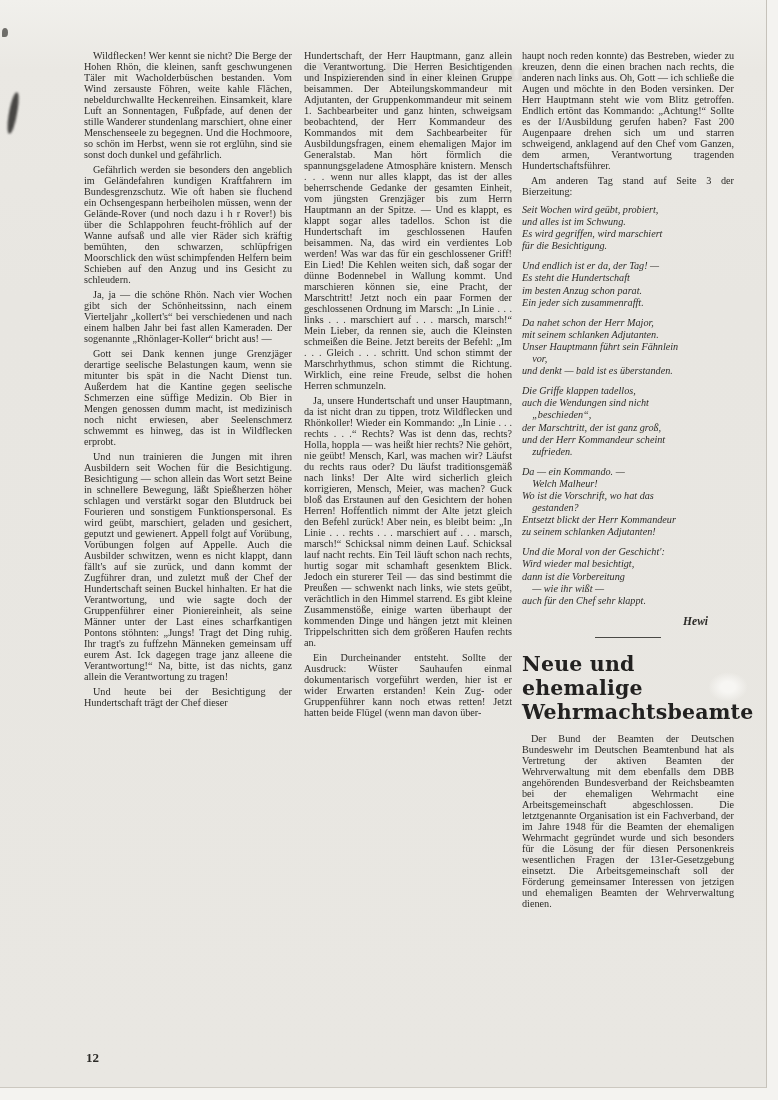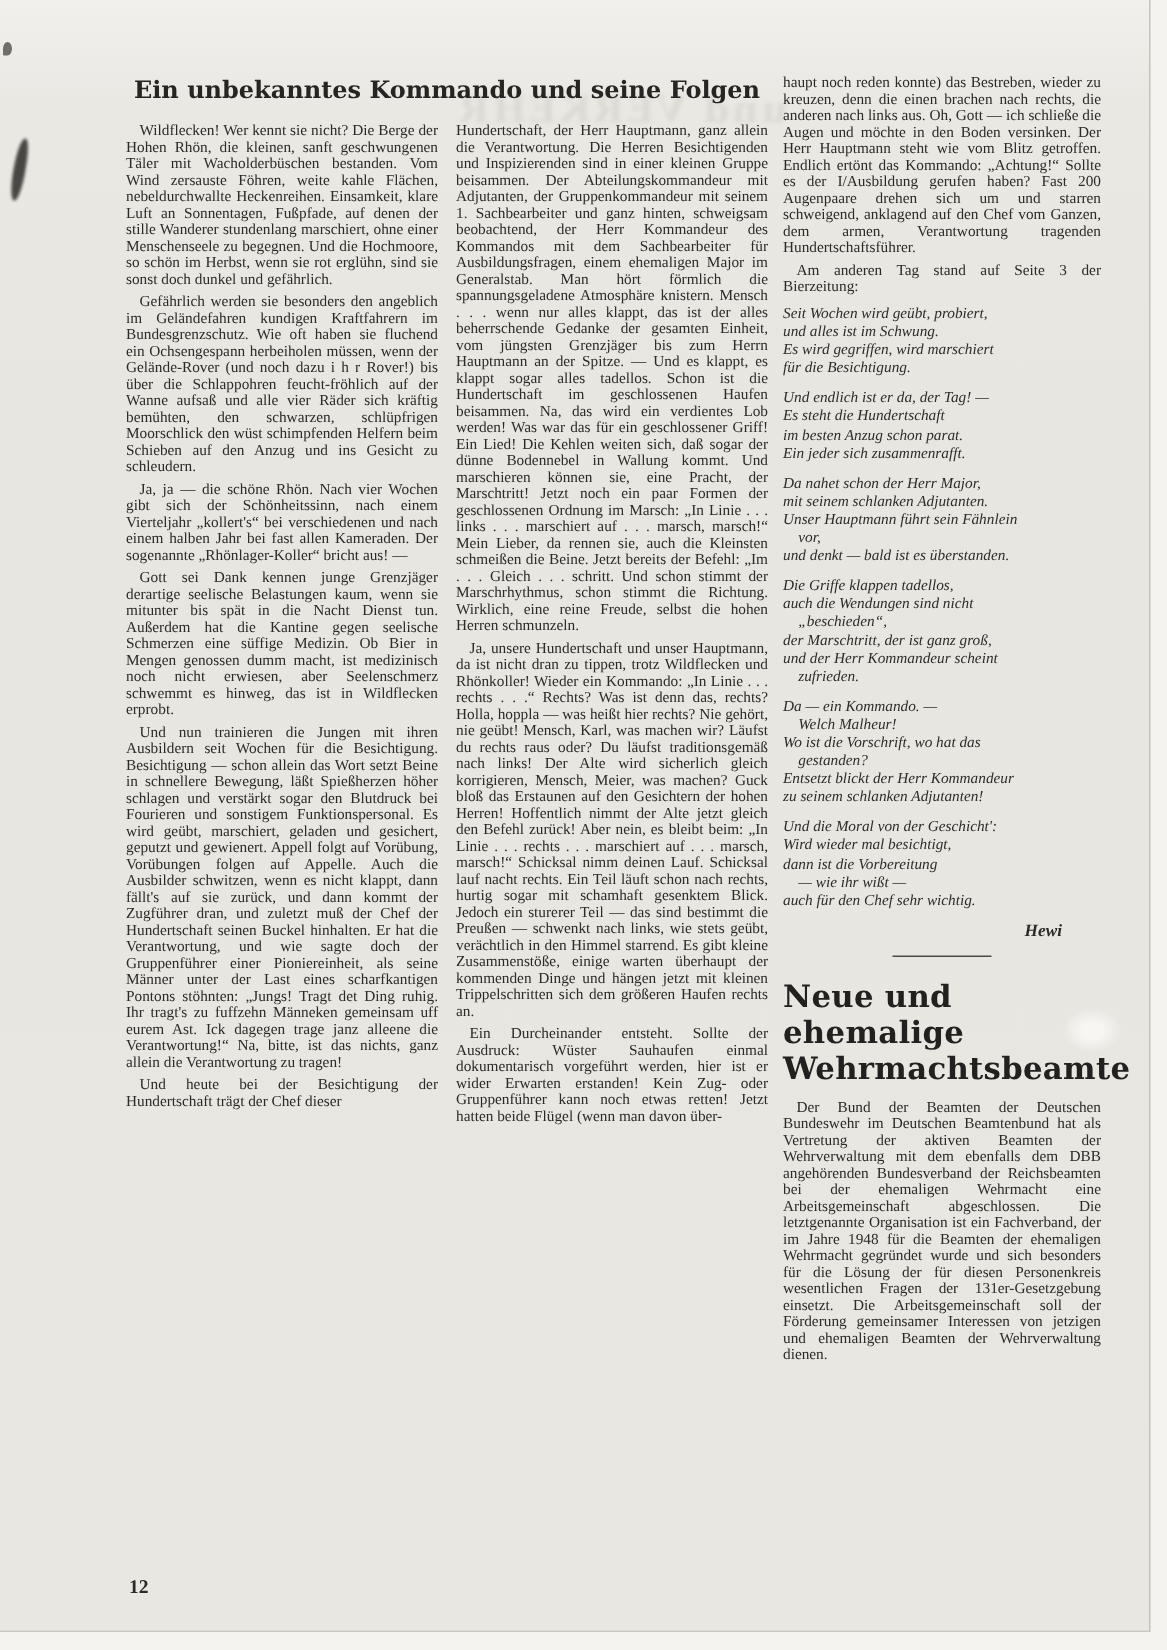--- a/index.html
+++ b/index.html
@@ -99,21 +99,20 @@
 <div class="paper"></div>
 <div class="ink-speck"></div>
 <div class="ink-mark"></div>
 <div class="paper-spot"></div>
 <div class="ghost-text">und VERKEHR</div>
 
 <div class="content">
   <div class="main">
     <div class="left-wrap">
       <div>
-        <div class="subtitle">Ein unbekanntes Kommando und seine Folgen</div>
       </div>
       <div class="cols">
         <div class="col">
           <div>
               <p class="para">Wildflecken! Wer kennt sie nicht? Die Berge der Hohen Rhön, die kleinen, sanft geschwungenen Täler mit Wacholderbüschen bestanden. Vom Wind zersauste Föhren, weite kahle Flächen, nebeldurchwallte Heckenreihen. Einsamkeit, klare Luft an Sonnentagen, Fußpfade, auf denen der stille Wanderer stundenlang marschiert, ohne einer Menschenseele zu begegnen. Und die Hochmoore, so schön im Herbst, wenn sie rot erglühn, sind sie sonst doch dunkel und gefährlich.</p>
               <p class="para">Gefährlich werden sie besonders den angeblich im Geländefahren kundigen Kraftfahrern im Bundesgrenzschutz. Wie oft haben sie fluchend ein Ochsengespann herbeiholen müssen, wenn der Gelände-Rover (und noch dazu i h r Rover!) bis über die Schlappohren feucht-fröhlich auf der Wanne aufsaß und alle vier Räder sich kräftig bemühten, den schwarzen, schlüpfrigen Moorschlick den wüst schimpfenden Helfern beim Schieben auf den Anzug und ins Gesicht zu schleudern.</p>
               <p class="para">Ja, ja — die schöne Rhön. Nach vier Wochen gibt sich der Schönheitssinn, nach einem Vierteljahr „kollert's“ bei verschiedenen und nach einem halben Jahr bei fast allen Kameraden. Der sogenannte „Rhönlager-Koller“ bricht aus! —</p>
               <p class="para">Gott sei Dank kennen junge Grenzjäger derartige seelische Belastungen kaum, wenn sie mitunter bis spät in die Nacht Dienst tun. Außerdem hat die Kantine gegen seelische Schmerzen eine süffige Medizin. Ob Bier in Mengen genossen dumm macht, ist medizinisch noch nicht erwiesen, aber Seelenschmerz schwemmt es hinweg, das ist in Wildflecken erprobt.</p>
               <p class="para">Und nun trainieren die Jungen mit ihren Ausbildern seit Wochen für die Besichtigung. Besichtigung — schon allein das Wort setzt Beine in schnellere Bewegung, läßt Spießherzen höher schlagen und verstärkt sogar den Blutdruck bei Fourieren und sonstigem Funktionspersonal. Es wird geübt, marschiert, geladen und gesichert, geputzt und gewienert. Appell folgt auf Vorübung, Vorübungen folgen auf Appelle. Auch die Ausbilder schwitzen, wenn es nicht klappt, dann fällt's auf sie zurück, und dann kommt der Zugführer dran, und zuletzt muß der Chef der Hundertschaft seinen Buckel hinhalten. Er hat die Verantwortung, und wie sagte doch der Gruppenführer einer Pioniereinheit, als seine Männer unter der Last eines scharfkantigen Pontons stöhnten: „Jungs! Tragt det Ding ruhig. Ihr tragt's zu fuffzehn Männeken gemeinsam uff eurem Ast. Ick dagegen trage janz alleene die Verantwortung!“ Na, bitte, ist das nichts, ganz allein die Verantwortung zu tragen!</p>
               <p class="para">Und heute bei der Besichtigung der Hundertschaft trägt der Chef dieser</p>
@@ -167,21 +166,21 @@
             <div class="line">Wo ist die Vorschrift, wo hat das</div>
             <div class="line">&nbsp;&nbsp;&nbsp;&nbsp;gestanden?</div>
             <div class="line">Entsetzt blickt der Herr Kommandeur</div>
             <div class="line">zu seinem schlanken Adjutanten!</div>
           </div>
           <div class="stanza">
             <div class="line">Und die Moral von der Geschicht':</div>
             <div class="line">Wird wieder mal besichtigt,</div>
             <div class="line">dann ist die Vorbereitung</div>
             <div class="line">&nbsp;&nbsp;&nbsp;&nbsp;— wie ihr wißt —</div>
-            <div class="line">auch für den Chef sehr wichtig.</div>
+            <div class="line">auch für den Chef sehr klappt.</div>
           </div>
         </div>
       <div class="signature">Hewi</div>
       <hr class="divider">
       <div class="heading2">
           <div>Neue und ehemalige</div>
           <div>Wehrmachtsbeamte</div>
         </div>
       <div>
           <p class="para">Der Bund der Beamten der Deutschen Bundeswehr im Deutschen Beamtenbund hat als Vertretung der aktiven Beamten der Wehrverwaltung mit dem ebenfalls dem DBB angehörenden Bundesverband der Reichsbeamten bei der ehemaligen Wehrmacht eine Arbeitsgemeinschaft abgeschlossen. Die letztgenannte Organisation ist ein Fachverband, der im Jahre 1948 für die Beamten der ehemaligen Wehrmacht gegründet wurde und sich besonders für die Lösung der für diesen Personenkreis wesentlichen Fragen der 131er-Gesetzgebung einsetzt. Die Arbeitsgemeinschaft soll der Förderung gemeinsamer Interessen von jetzigen und ehemaligen Beamten der Wehrverwaltung dienen.</p>

